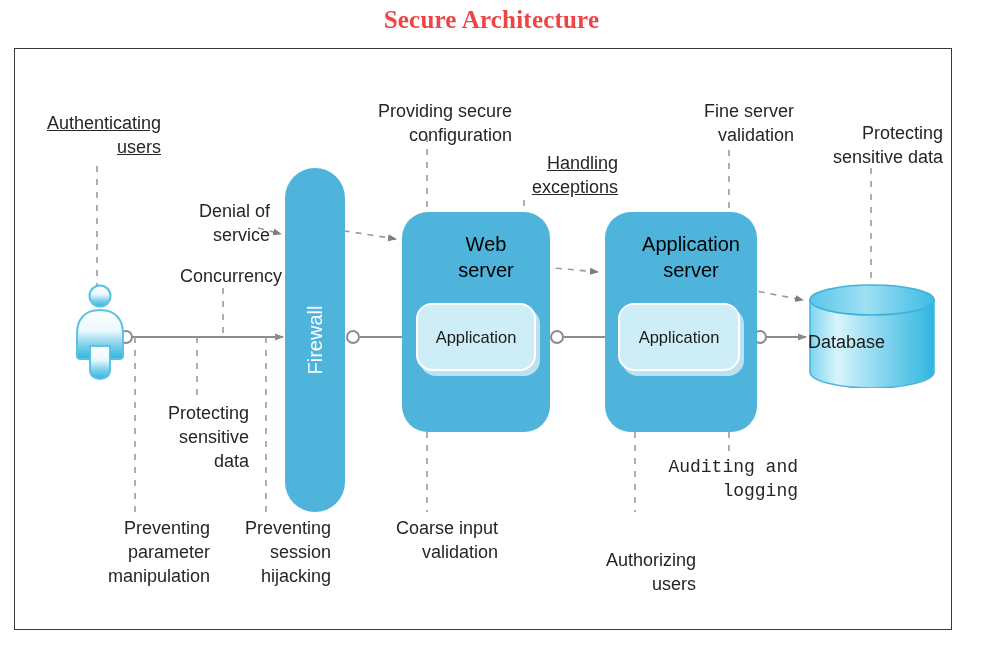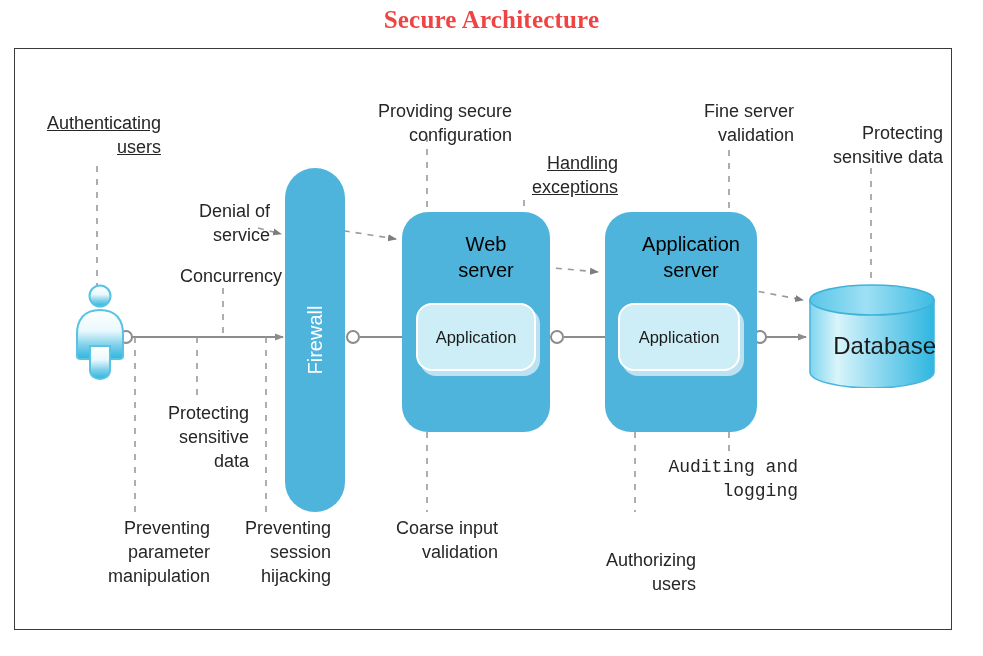--- a/index.html
+++ b/index.html
@@ -129,23 +129,23 @@
     left: 808px;
     top: 284px;
     width: 128px;
     height: 104px;
   }
   #database-label {
     position: absolute;
     left: 808px;
     top: 332px;
     width: 128px;
-    text-align: right;
+    text-align: left;
     color: #1a1a1a;
-    font-size: 24px;
+    font-size: 18px;
   }
 
   
   #actor-figure {
     position: absolute;
     left: 72px;
     top: 284px;
     width: 56px;
     height: 96px;
   }

